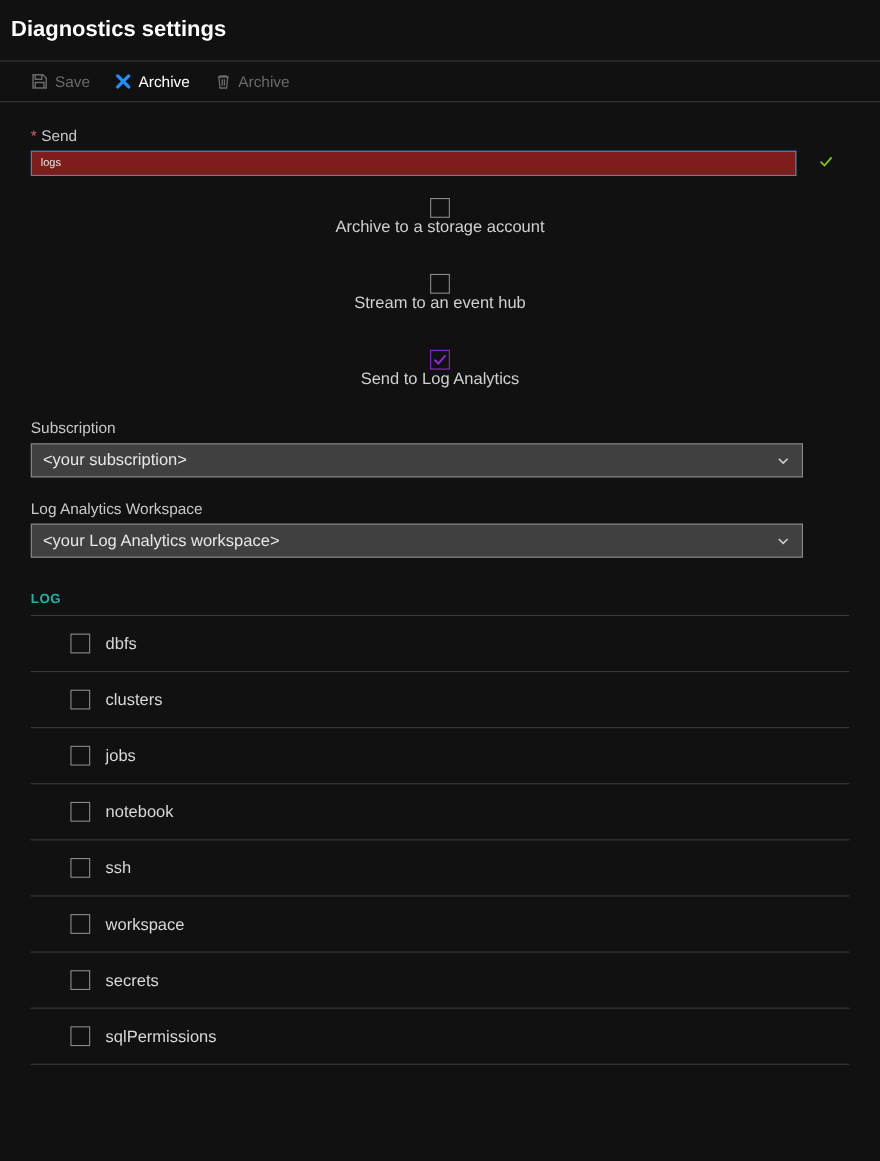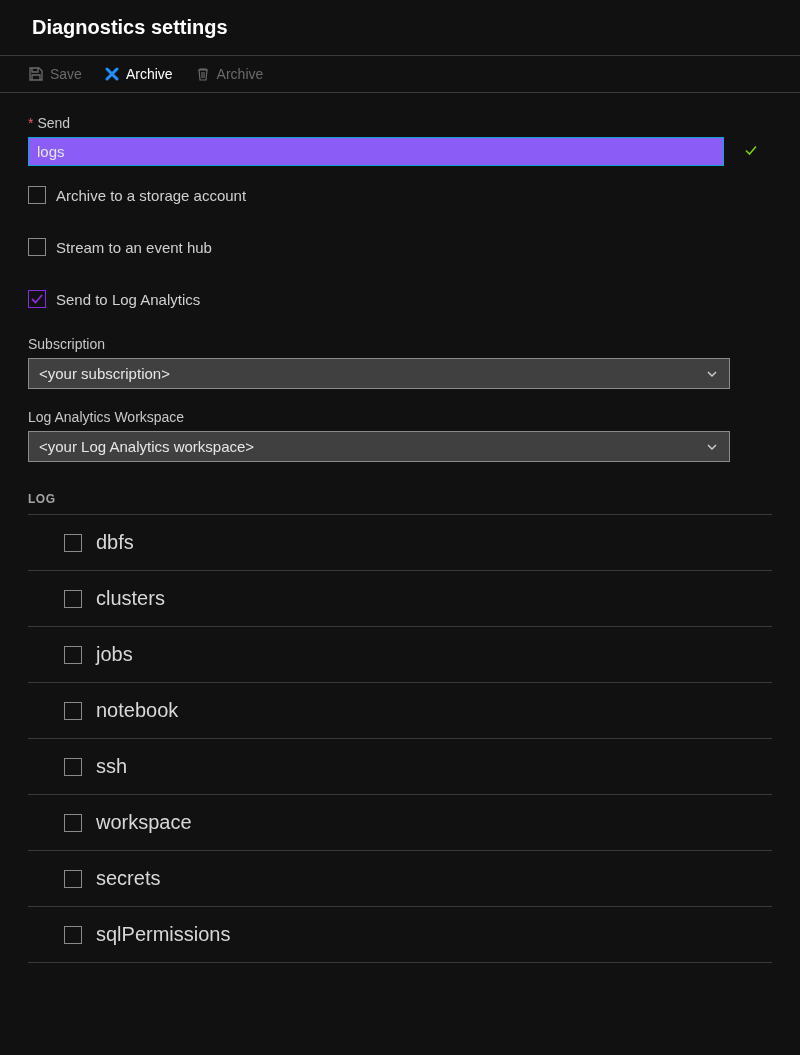--- a/index.html
+++ b/index.html
@@ -6,21 +6,21 @@
     body {
       background: #111111;
       color: #d0d0d0;
       font-family: 'Segoe UI', -apple-system, sans-serif;
       font-size: 14px;
       width: 800px;
       height: 1055px;
       overflow: hidden;
     }
     .header {
-      padding: 16px 32px;
+      padding: 16px 10px;
       border-bottom: 1px solid #3a3a3a;
     }
     .page-title {
       color: #ffffff;
       font-size: 20px;
       font-weight: 600;
     }
     .toolbar {
       display: flex;
       align-items: flex-end;
@@ -49,41 +49,42 @@
       font-size: 14px;
       margin-bottom: 6px;
     }
     .required-star { color: #e06060; margin-right: 4px; }
     .text-input-wrapper {
       position: relative;
       margin-bottom: 20px;
     }
     .text-input {
       width: 696px;
-      background: #8b5cf6;
+      background: #7f1d1d;
       border: 1px solid #0ea5d6;
       color: #e6e6e6;
-      font-size: 15px;
+      font-size: 10px;
       padding: 5px 30px 5px 8px;
       font-family: inherit;
       outline: none;
     }
     .check-valid {
       position: absolute;
       right: 14px;
       top: 50%;
       transform: translateY(-50%);
       color: #7cd000;
       font-size: 15px;
     }
     .check-row {
       display: flex;
       align-items: center;
-      gap: 10px;
+      gap: 0;
       margin-bottom: 28px;
+      flex-direction: column;
     }
     .check-row.large-gap { margin-bottom: 34px; }
     .chk {
       width: 18px;
       height: 18px;
       border: 1px solid #8a8a8a;
       background: transparent;
       display: inline-flex;
       align-items: center;
       justify-content: center;
@@ -105,41 +106,41 @@
       background: #404040;
       color: #e6e6e6;
       font-size: 15px;
       padding: 6px 10px;
       display: flex;
       justify-content: space-between;
       align-items: center;
       cursor: pointer;
     }
     .section-title {
-      color: #a3a3a3;
+      color: #14b8a6;
       font-size: 12px;
       font-weight: 700;
       letter-spacing: 0.5px;
       margin-top: 30px;
       margin-bottom: 8px;
       text-transform: uppercase;
     }
     .log-list {
       border-top: 1px solid #3a3a3a;
     }
     .log-row {
       display: flex;
       align-items: center;
       gap: 14px;
       padding: 16px 0 16px 36px;
       border-bottom: 1px solid #3a3a3a;
     }
     .log-label {
       color: #d8d8d8;
-      font-size: 20px;
+      font-size: 15px;
     }
     .chevron svg { display:block; }
   </style>
 </head>
 <body>
 
 <div class="header">
   <h1 class="page-title">Diagnostics settings</h1>
 </div>
 

